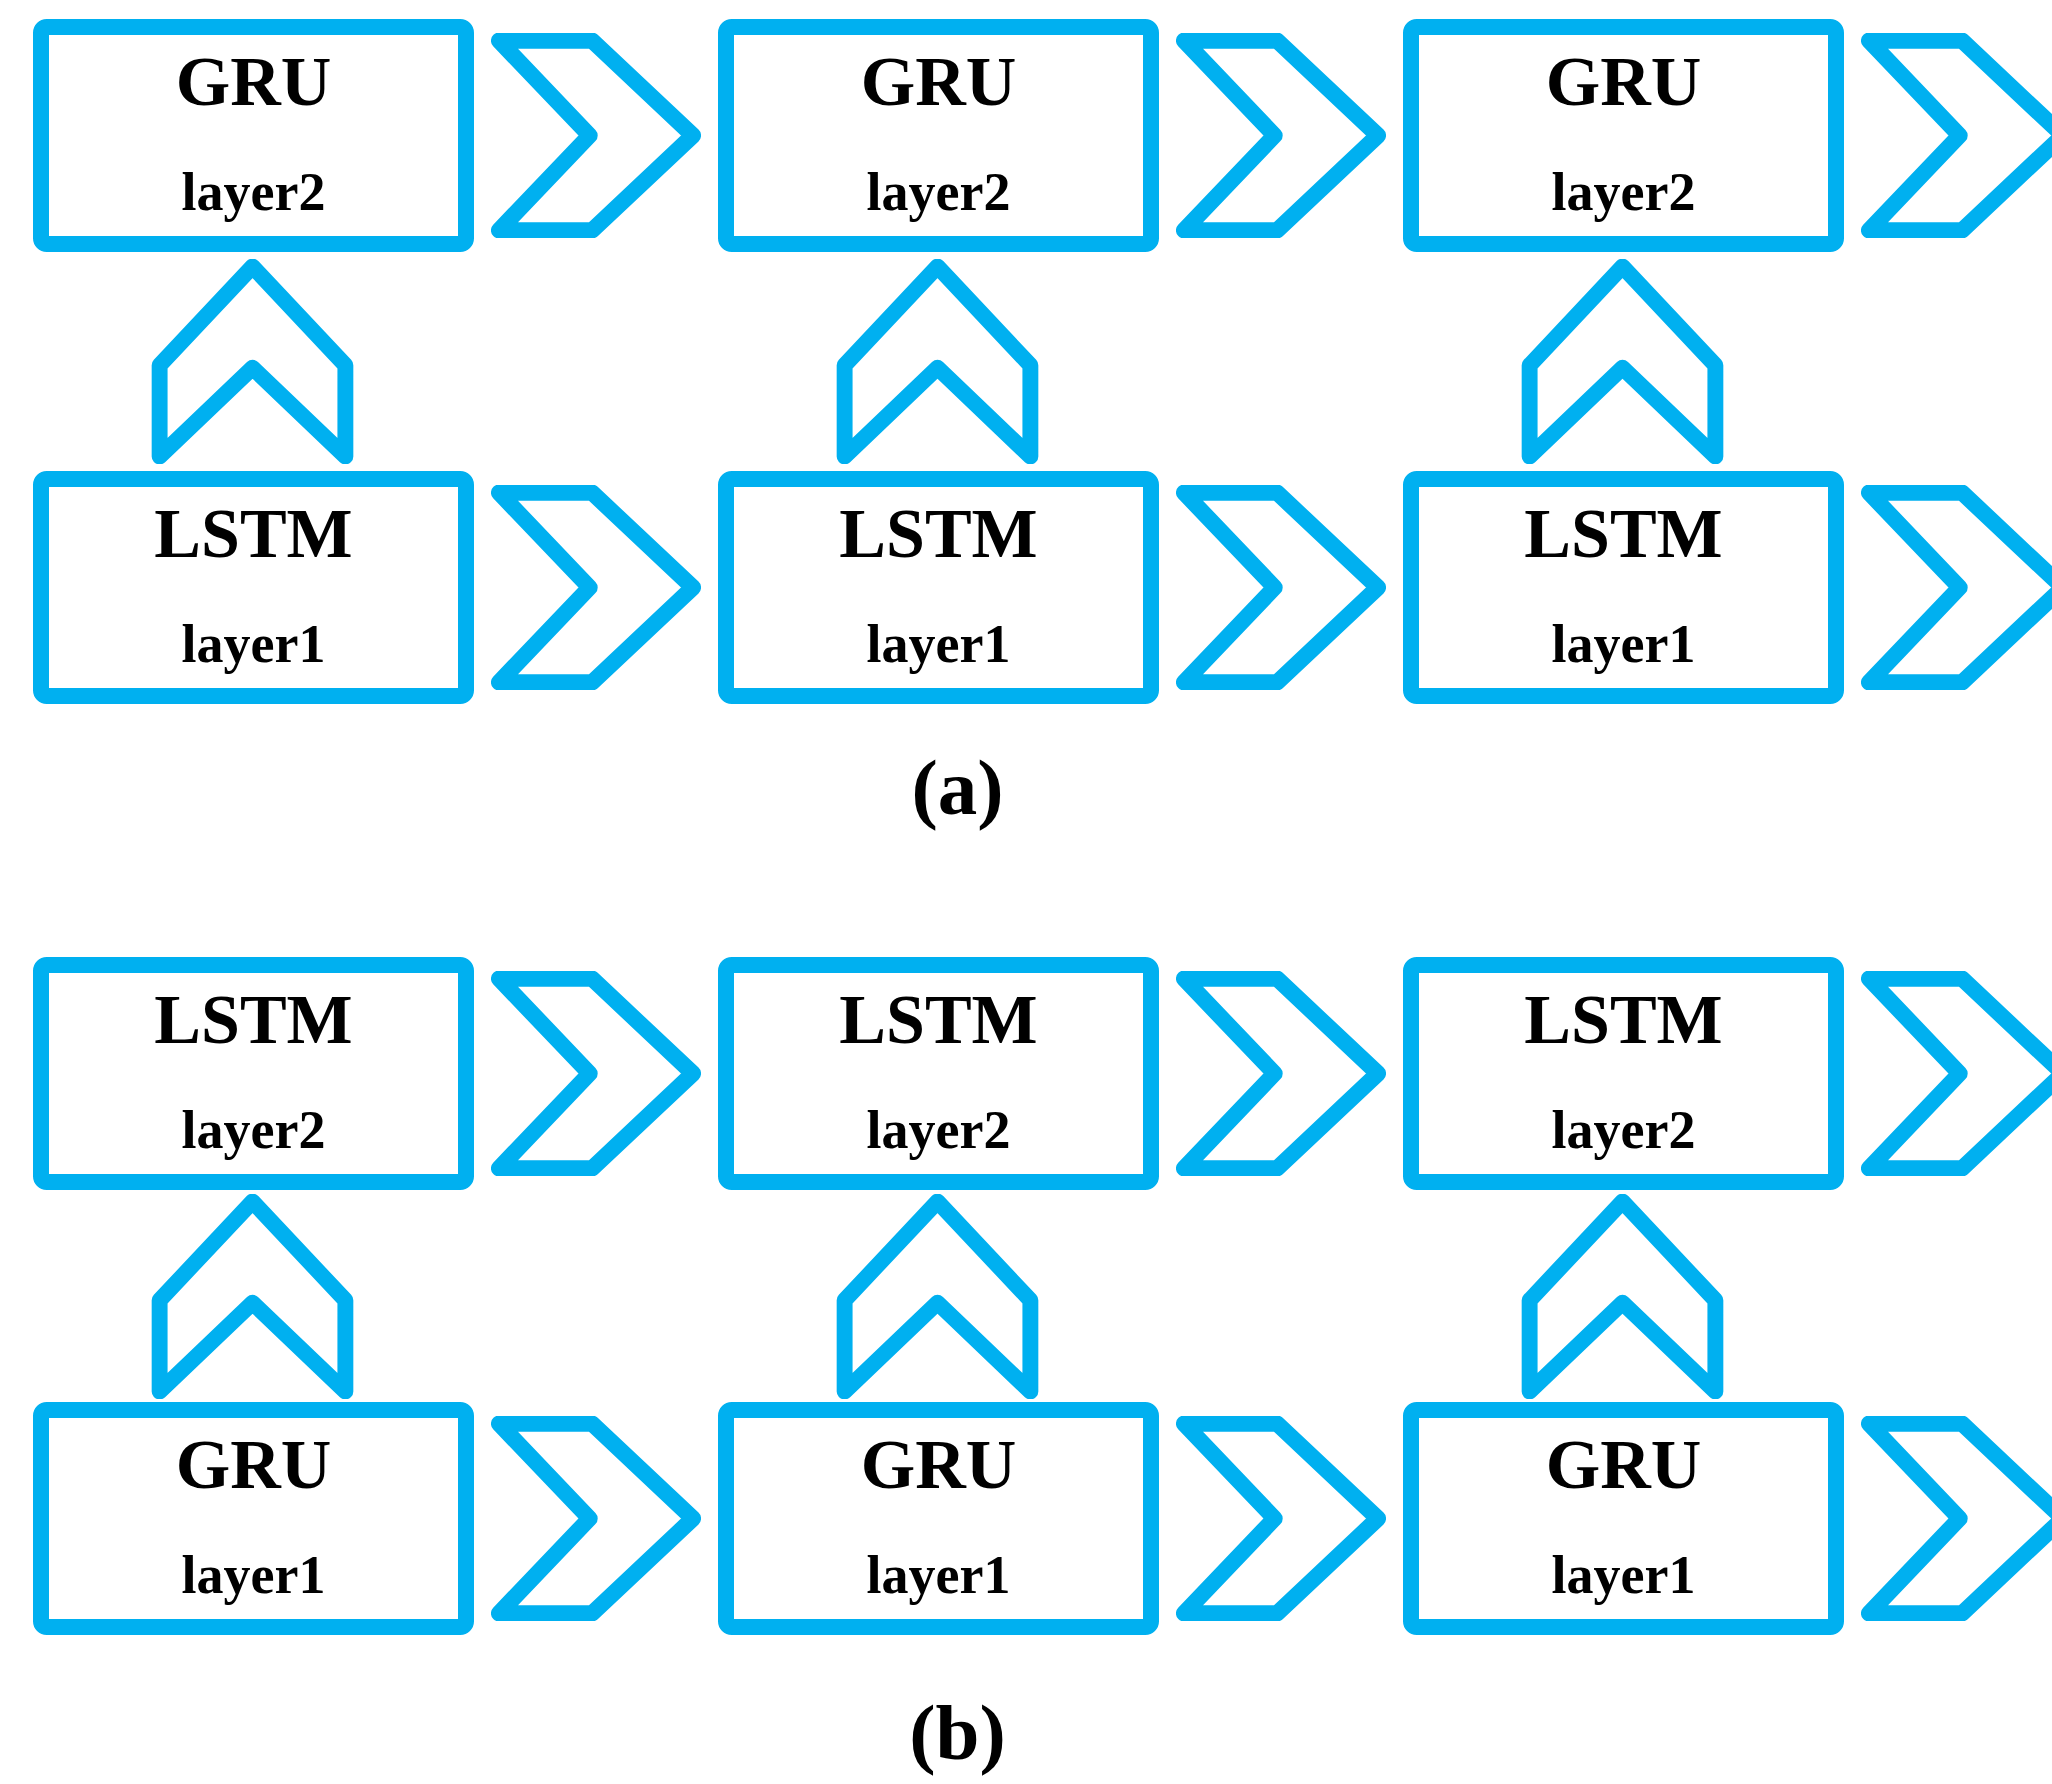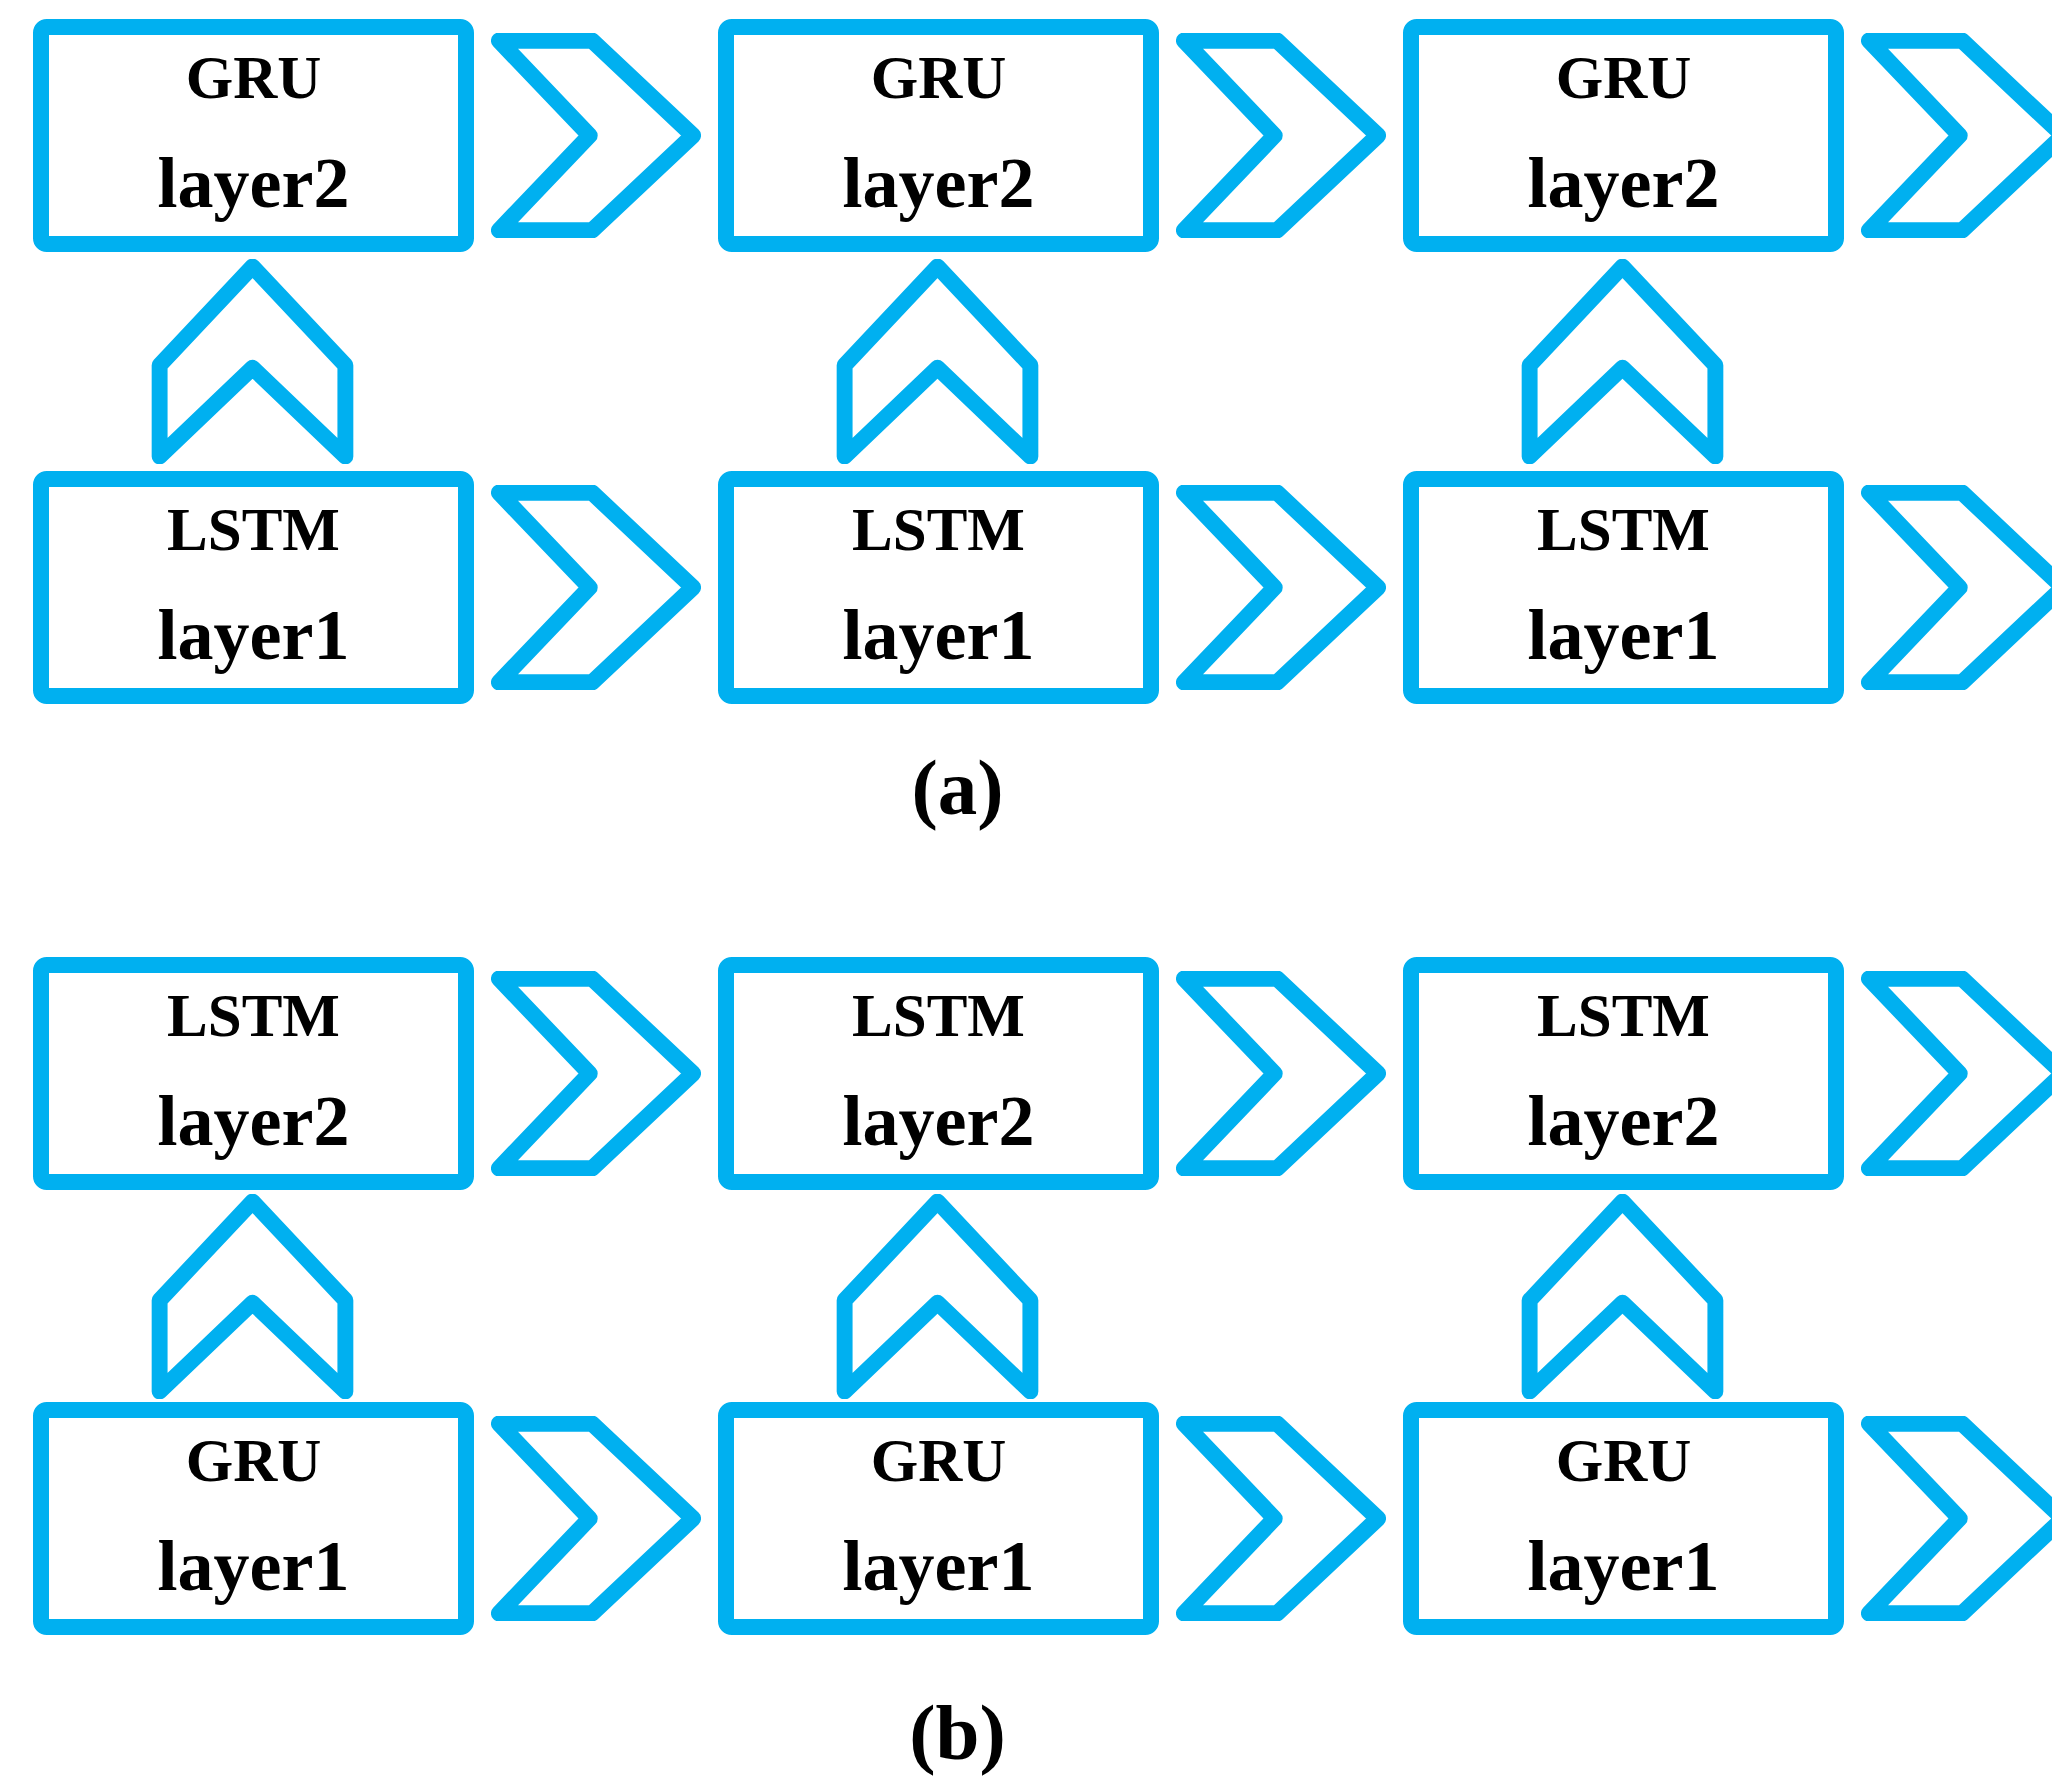--- a/index.html
+++ b/index.html
@@ -33,27 +33,27 @@
     border-radius: 13.7px;
     background: #ffffff;
     display: flex;
     flex-direction: column;
     align-items: center;
     justify-content: space-between;
     padding: 12px 5.1px 17px 5.1px;
     flex-shrink: 0;
   }
   .node-title {
-    font-size: 61px;
+    font-size: 70px;
     font-weight: bold;
     line-height: 1;
     white-space: nowrap;
   }
   .node-sub {
-    font-size: 72px;
+    font-size: 54px;
     font-weight: bold;
     line-height: 1;
     white-space: nowrap;
   }
   .h-chev {
     width: 210px;
     height: 205px;
     margin: 0 17px;
     flex-shrink: 0;
     display: block;

